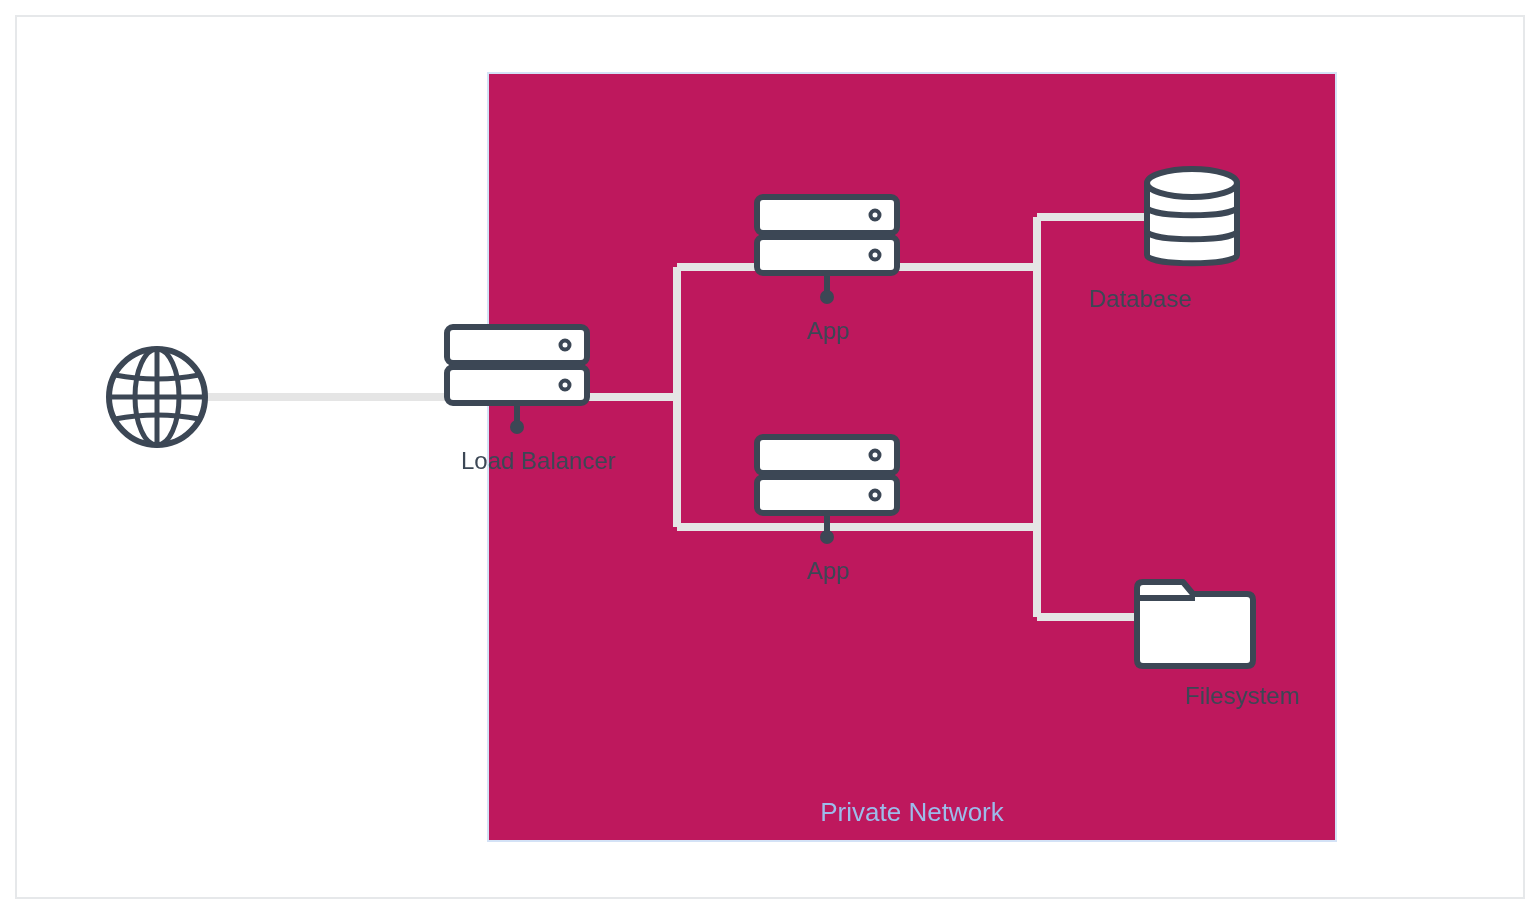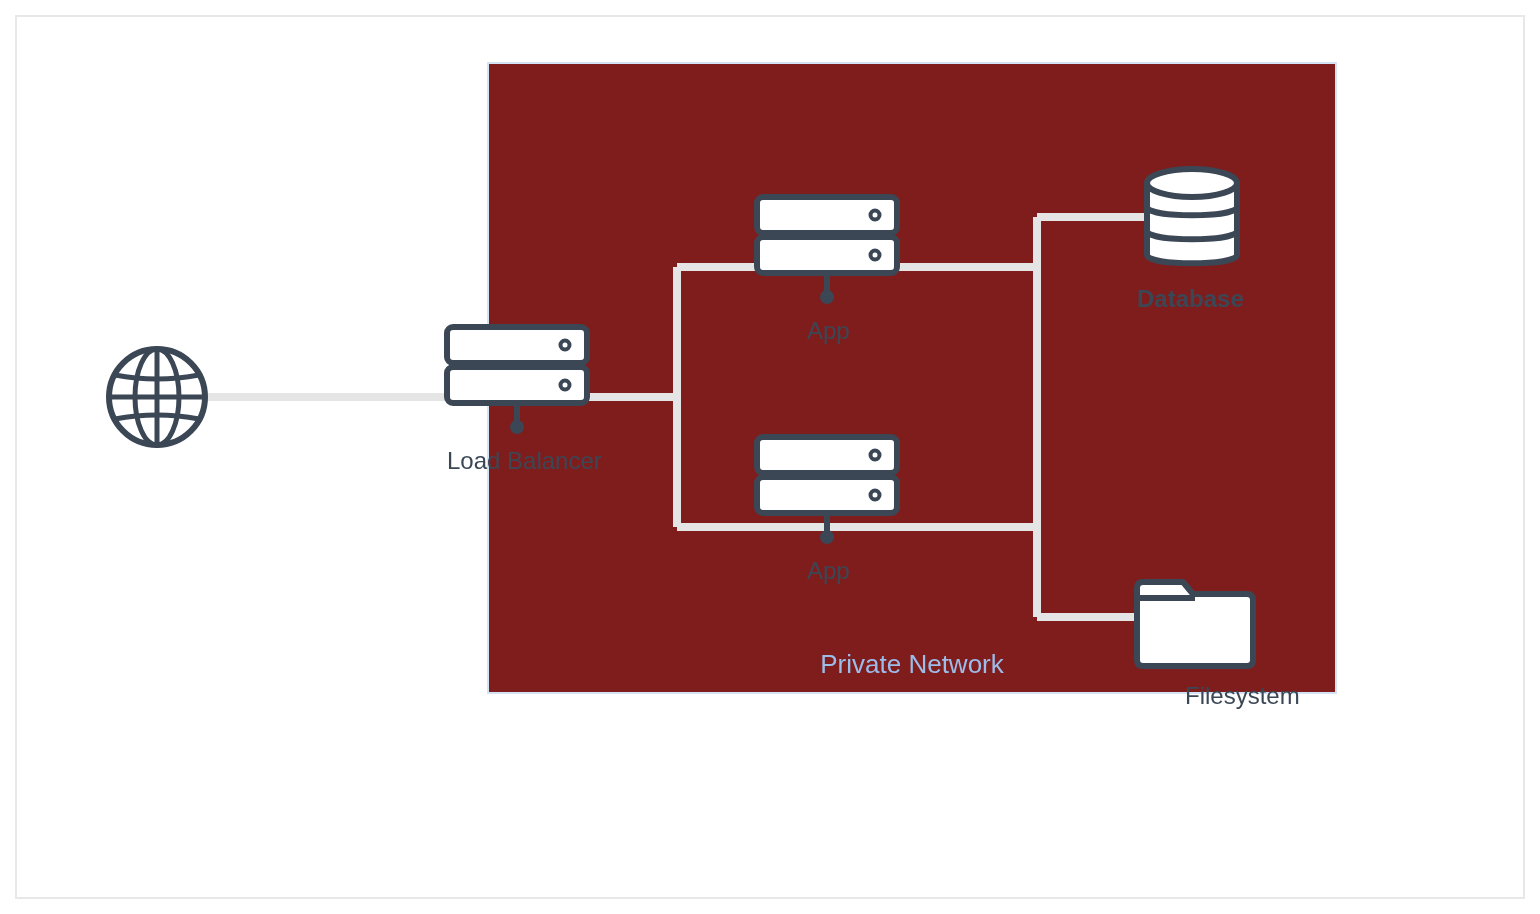--- a/index.html
+++ b/index.html
@@ -20,24 +20,24 @@
     box-sizing: border-box;
     width: 100%;
     height: 100%;
     border: 2px solid #e6e8ea;
     position: relative;
     background: #ffffff;
   }
   .private-box {
     position: absolute;
     left: 470px;
-    top: 45px;
+    top: 55px;
     width: 850px;
-    height: 632px;
-    background: #7f1d1d;
+    height: 770px;
+    background: #be185d;
     border: 2px solid #d4e2f6;
     box-sizing: border-box;
   }
   .private-label {
     position: absolute;
     width: 100%;
     bottom: 12px;
     text-align: center;
     color: #9cbcea;
     font-size: 26px;
@@ -99,21 +99,21 @@
     <svg class="canvas">
       <g transform="translate(430,310)">
         <rect x="0" y="0" width="140" height="36" rx="6" fill="#fff" stroke="#3c4755" stroke-width="6"></rect>
         <circle cx="118" cy="18" r="4.5" fill="none" stroke="#3c4755" stroke-width="4"></circle>
         <rect x="0" y="40" width="140" height="36" rx="6" fill="#fff" stroke="#3c4755" stroke-width="6"></rect>
         <circle cx="118" cy="58" r="4.5" fill="none" stroke="#3c4755" stroke-width="4"></circle>
         <line x1="70" y1="76" x2="70" y2="96" stroke="#3c4755" stroke-width="6"></line>
         <circle cx="70" cy="100" r="7" fill="#3c4755"></circle>
       </g>
     </svg>
-    <div class="node-label" style="left:430px; top:430px;">Load Balancer</div>
+    <div class="node-label" style="left:444px; top:430px;">Load Balancer</div>
 
     <svg class="canvas">
       <g transform="translate(740,180)">
         <rect x="0" y="0" width="140" height="36" rx="6" fill="#fff" stroke="#3c4755" stroke-width="6"></rect>
         <circle cx="118" cy="18" r="4.5" fill="none" stroke="#3c4755" stroke-width="4"></circle>
         <rect x="0" y="40" width="140" height="36" rx="6" fill="#fff" stroke="#3c4755" stroke-width="6"></rect>
         <circle cx="118" cy="58" r="4.5" fill="none" stroke="#3c4755" stroke-width="4"></circle>
         <line x1="70" y1="76" x2="70" y2="96" stroke="#3c4755" stroke-width="6"></line>
         <circle cx="70" cy="100" r="7" fill="#3c4755"></circle>
       </g>
@@ -134,21 +134,21 @@
 
     <svg class="canvas">
       <g transform="translate(1130,150)">
 
         <path d="M 0 16 C 0 5 90 5 90 16 L 90 88 C 90 99 0 99 0 88 Z" fill="#fff" stroke="#3c4755" stroke-width="6"></path>
         <ellipse cx="45" cy="16" rx="45" ry="14" fill="#fff" stroke="#3c4755" stroke-width="6"></ellipse>
         <path d="M 0 40 C 0 51 90 51 90 40" fill="none" stroke="#3c4755" stroke-width="6"></path>
         <path d="M 0 64 C 0 75 90 75 90 64" fill="none" stroke="#3c4755" stroke-width="6"></path>
       </g>
     </svg>
-    <div class="node-label" style="left:1120px; top:268px;font-weight:bold;">Database</div>
+    <div class="node-label" style="left:1072px; top:268px;">Database</div>
 
     <svg class="canvas">
       <g transform="translate(1120,555)">
         <path d="M 6 10 L 46 10 L 56 22 L 110 22 C 114 22 116 24 116 28 L 116 88 C 116 92 114 94 110 94 L 6 94 C 2 94 0 92 0 88 L 0 16 C 0 12 2 10 6 10 Z" fill="#fff" stroke="#3c4755" stroke-width="6" stroke-linejoin="round"></path>
         <path d="M 3 26 L 58 26" fill="none" stroke="#3c4755" stroke-width="6"></path>
       </g>
     </svg>
     <div class="node-label" style="left:1168px; top:665px;">Filesystem</div>
 
   </div>

